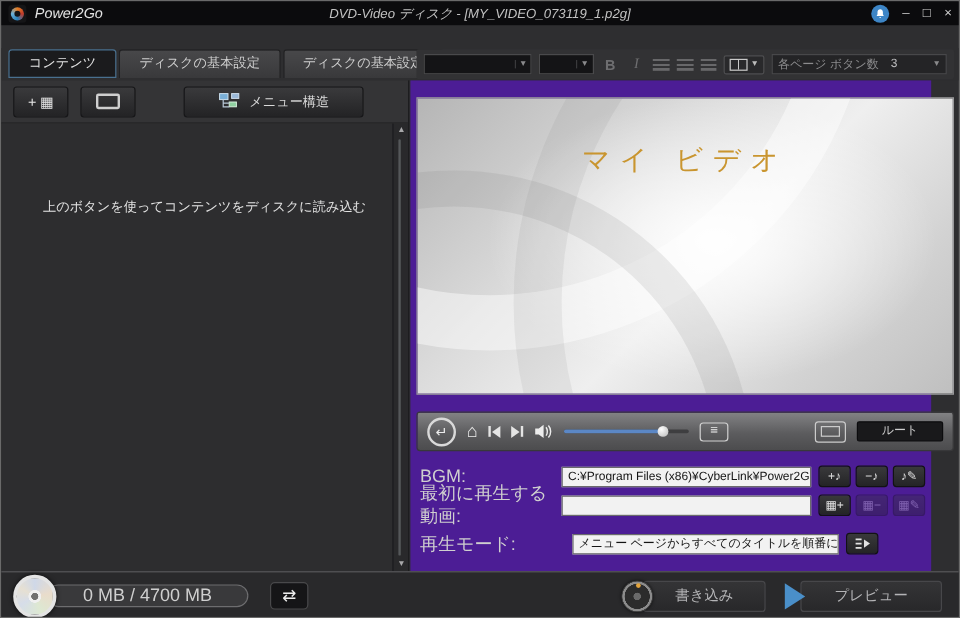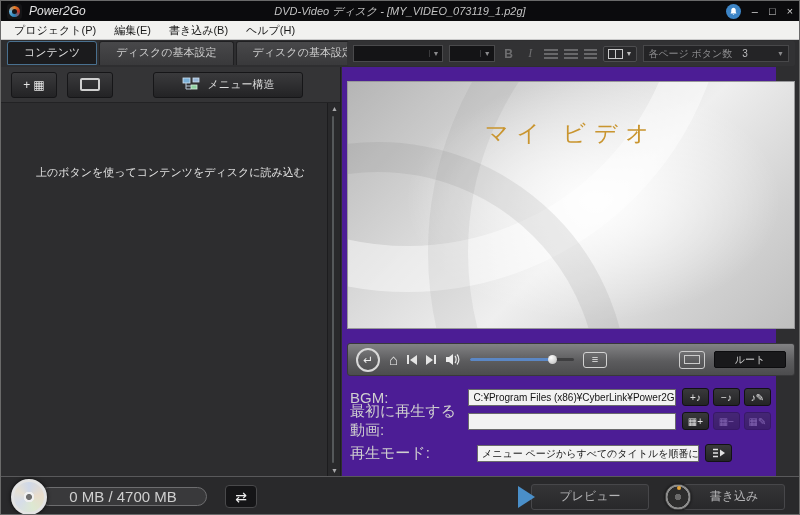--- a/index.html
+++ b/index.html
@@ -154,26 +154,20 @@
         <svg width="9" height="9" viewBox="0 0 24 24">
             <path d="M12 2c-3.3 0-6 2.7-6 6v5l-2 4h16l-2-4V8c0-3.3-2.7-6-6-6zm-2 17a2 2 0 004 0z" fill="#ffffff"></path>
           </svg>
       </div>
       <span class="wc">–</span>
       <span class="wc">□</span>
       <span class="wc">×</span>
     </div>
   </div>
 
-  <div class="menubar">
-    <span class="menu-item">プロジェクト(P)</span>
-    <span class="menu-item">編集(E)</span>
-    <span class="menu-item">書き込み(B)</span>
-    <span class="menu-item">ヘルプ(H)</span>
-  </div>
 
   <div class="tabrow">
     <div class="tabs">
       <div class="tab active">コンテンツ</div>
       <div class="tab">ディスクの基本設定</div>
       <div class="tab">ディスクの基本設定</div>
     </div>
     <div class="fmt">
       <div class="combo font">
         <span class="arrow">▼</span>
@@ -318,25 +312,25 @@
 
   <div class="statusbar">
     <div class="disc"></div>
     <div class="capacity">0 MB / 4700 MB</div>
     <div class="swap-btn">
         <span>⇄</span>
       </div>
     <div class="sb-spacer"></div>
     <div class="big-group">
       <div class="big-btn">
-        <span class="play-tri"></span>
-        <span class="big-rect preview-r">プレビュー</span>
-      </div>
-      <div class="big-btn">
         <span class="burn-disc">
             <span class="burn-dot"></span>
           </span>
         <span class="big-rect burn-r">書き込み</span>
       </div>
+      <div class="big-btn">
+        <span class="play-tri"></span>
+        <span class="big-rect preview-r">プレビュー</span>
+      </div>
     </div>
   </div>
 
 </div>
 
 </body></html>

